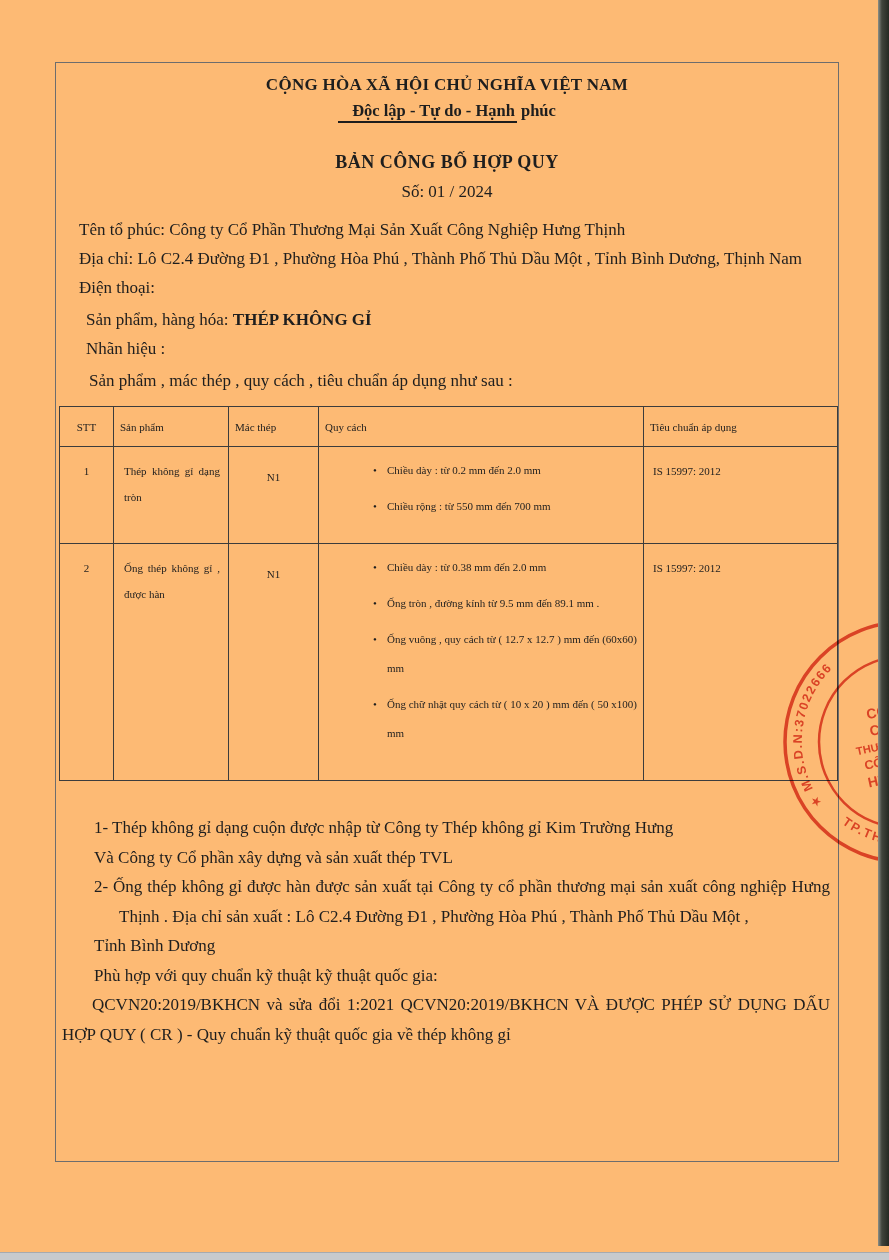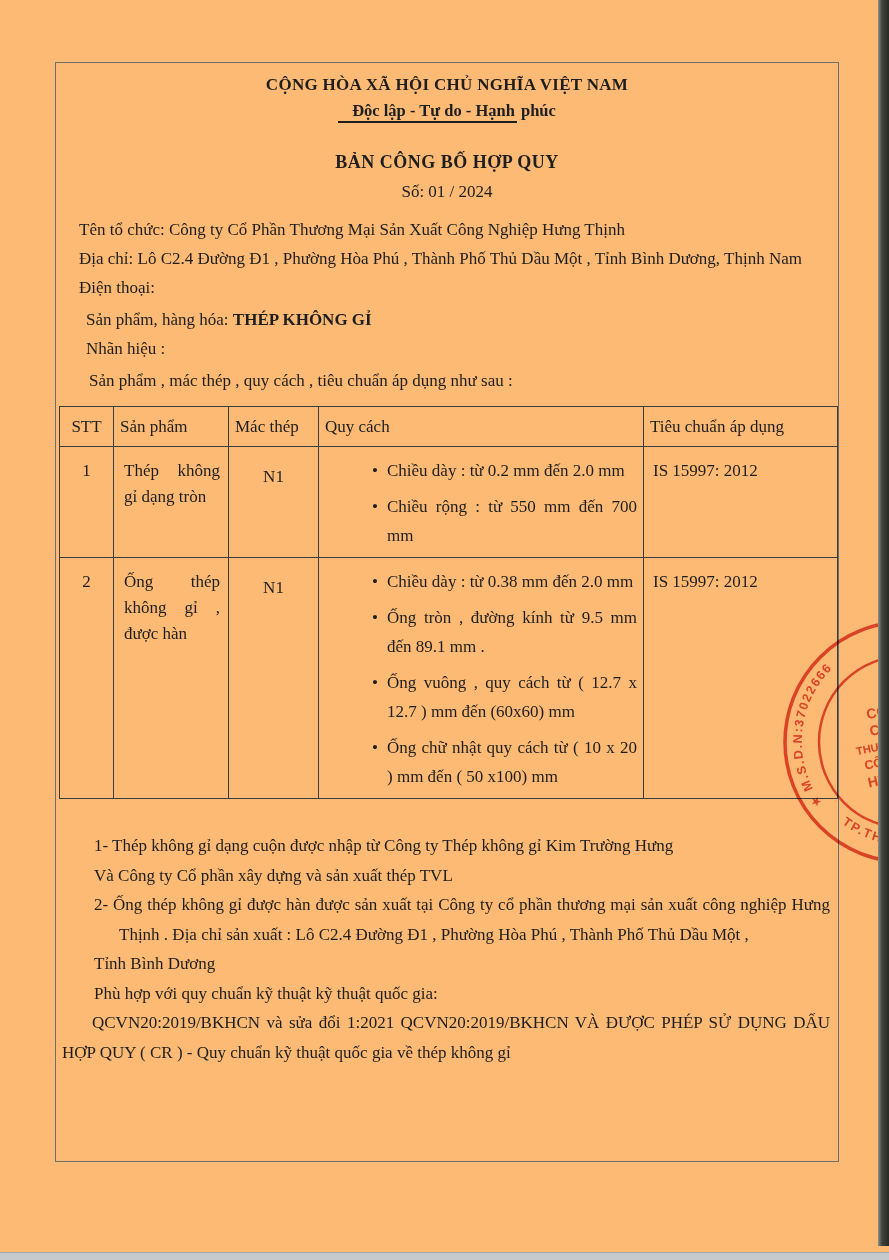--- a/index.html
+++ b/index.html
@@ -20,21 +20,21 @@
   .doc-no{margin-top:9px;font-size:17px;}
   
   .info{margin:13px 8px 0 23px;font-size:17px;line-height:29px;}
   .info p{margin:0;}
   .info .just{text-align:justify;}
   .ind7{padding-left:7px;}
   .ind10{padding-left:10px;}
   .gap3{margin-top:3px !important;}
   .bold{font-weight:bold;}
   
-  table.spec{border-collapse:collapse;table-layout:fixed;width:778px;margin:11px 1px 0 3px;font-size:17px;}
+  table.spec{border-collapse:collapse;table-layout:fixed;width:778px;margin:11px 1px 0 3px;font-size:11px;}
   table.spec th,table.spec td{border:1px solid #3c3c3c;}
   table.spec th{font-weight:normal;height:39px;vertical-align:middle;text-align:left;padding:0 6px;}
   table.spec th.c{text-align:center;padding:0;}
   table.spec td{vertical-align:top;line-height:26px;}
   td.stt{text-align:center;padding-top:11px;}
   td.prod{padding:11px 8px 0 10px;text-align:justify;}
   td.grade{text-align:center;padding-top:17px;}
   td.specs{padding:9px 2px 0 0;}
   td.std{padding:11px 4px 0 9px;}
   tr.r1{height:97px;}
@@ -60,21 +60,21 @@
   <div class="doc-frame">
 
     <div class="hdr">
       <div class="nat-title">CỘNG HÒA XÃ HỘI CHỦ NGHĨA VIỆT NAM</div>
       <div class="motto"><span class="u">Độc lập - Tự do - Hạnh</span><span> phúc</span></div>
       <div class="doc-title">BẢN CÔNG BỐ HỢP QUY</div>
       <div class="doc-no">Số: 01 / 2024</div>
     </div>
 
     <div class="info">
-      <p class="just">Tên tổ chức: Công ty Cổ Phần Thương Mại Sản Xuất Công Nghiệp Hưng Thịnh</p>
+      <p class="just">Tên tổ phúc: Công ty Cổ Phần Thương Mại Sản Xuất Công Nghiệp Hưng Thịnh</p>
       <p class="just">Địa chỉ: Lô C2.4 Đường Đ1 , Phường Hòa Phú , Thành Phố Thủ Dầu Một , Tỉnh Bình Dương, Thịnh Nam</p>
       <p>Điện thoại:</p>
       <p class="ind7 gap3"><span>Sản phẩm, hàng hóa: </span><span class="bold">THÉP KHÔNG GỈ</span></p>
       <p class="ind7">Nhãn hiệu :</p>
       <p class="ind10 gap3">Sản phẩm , mác thép , quy cách , tiêu chuẩn áp dụng như sau :</p>
     </div>
 
     <table class="spec">
       <colgroup>
         <col style="width:54px">

